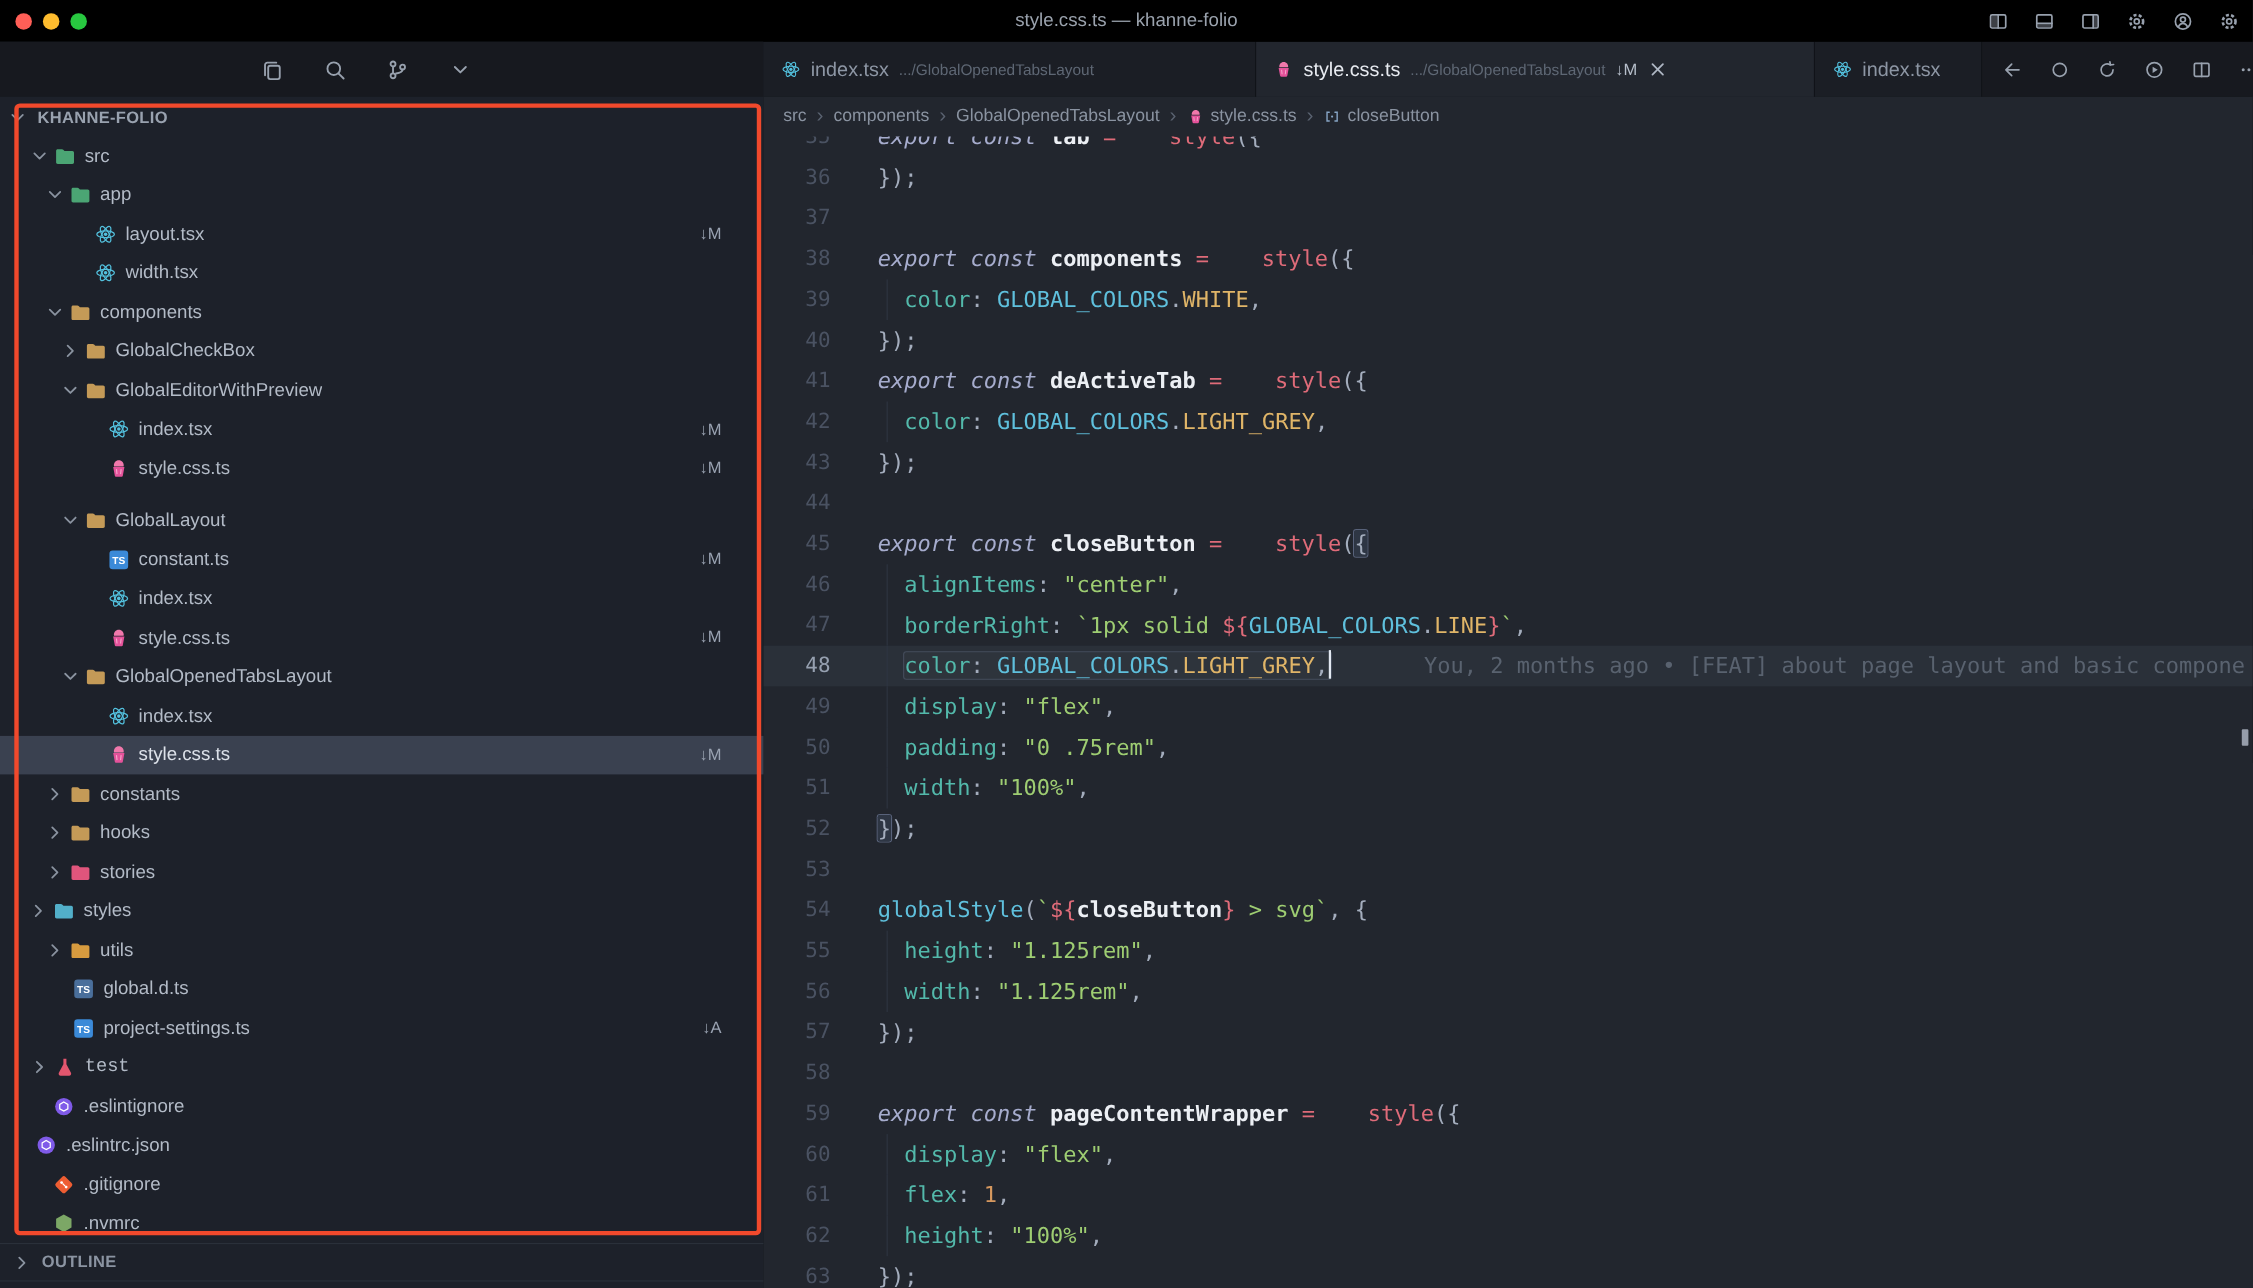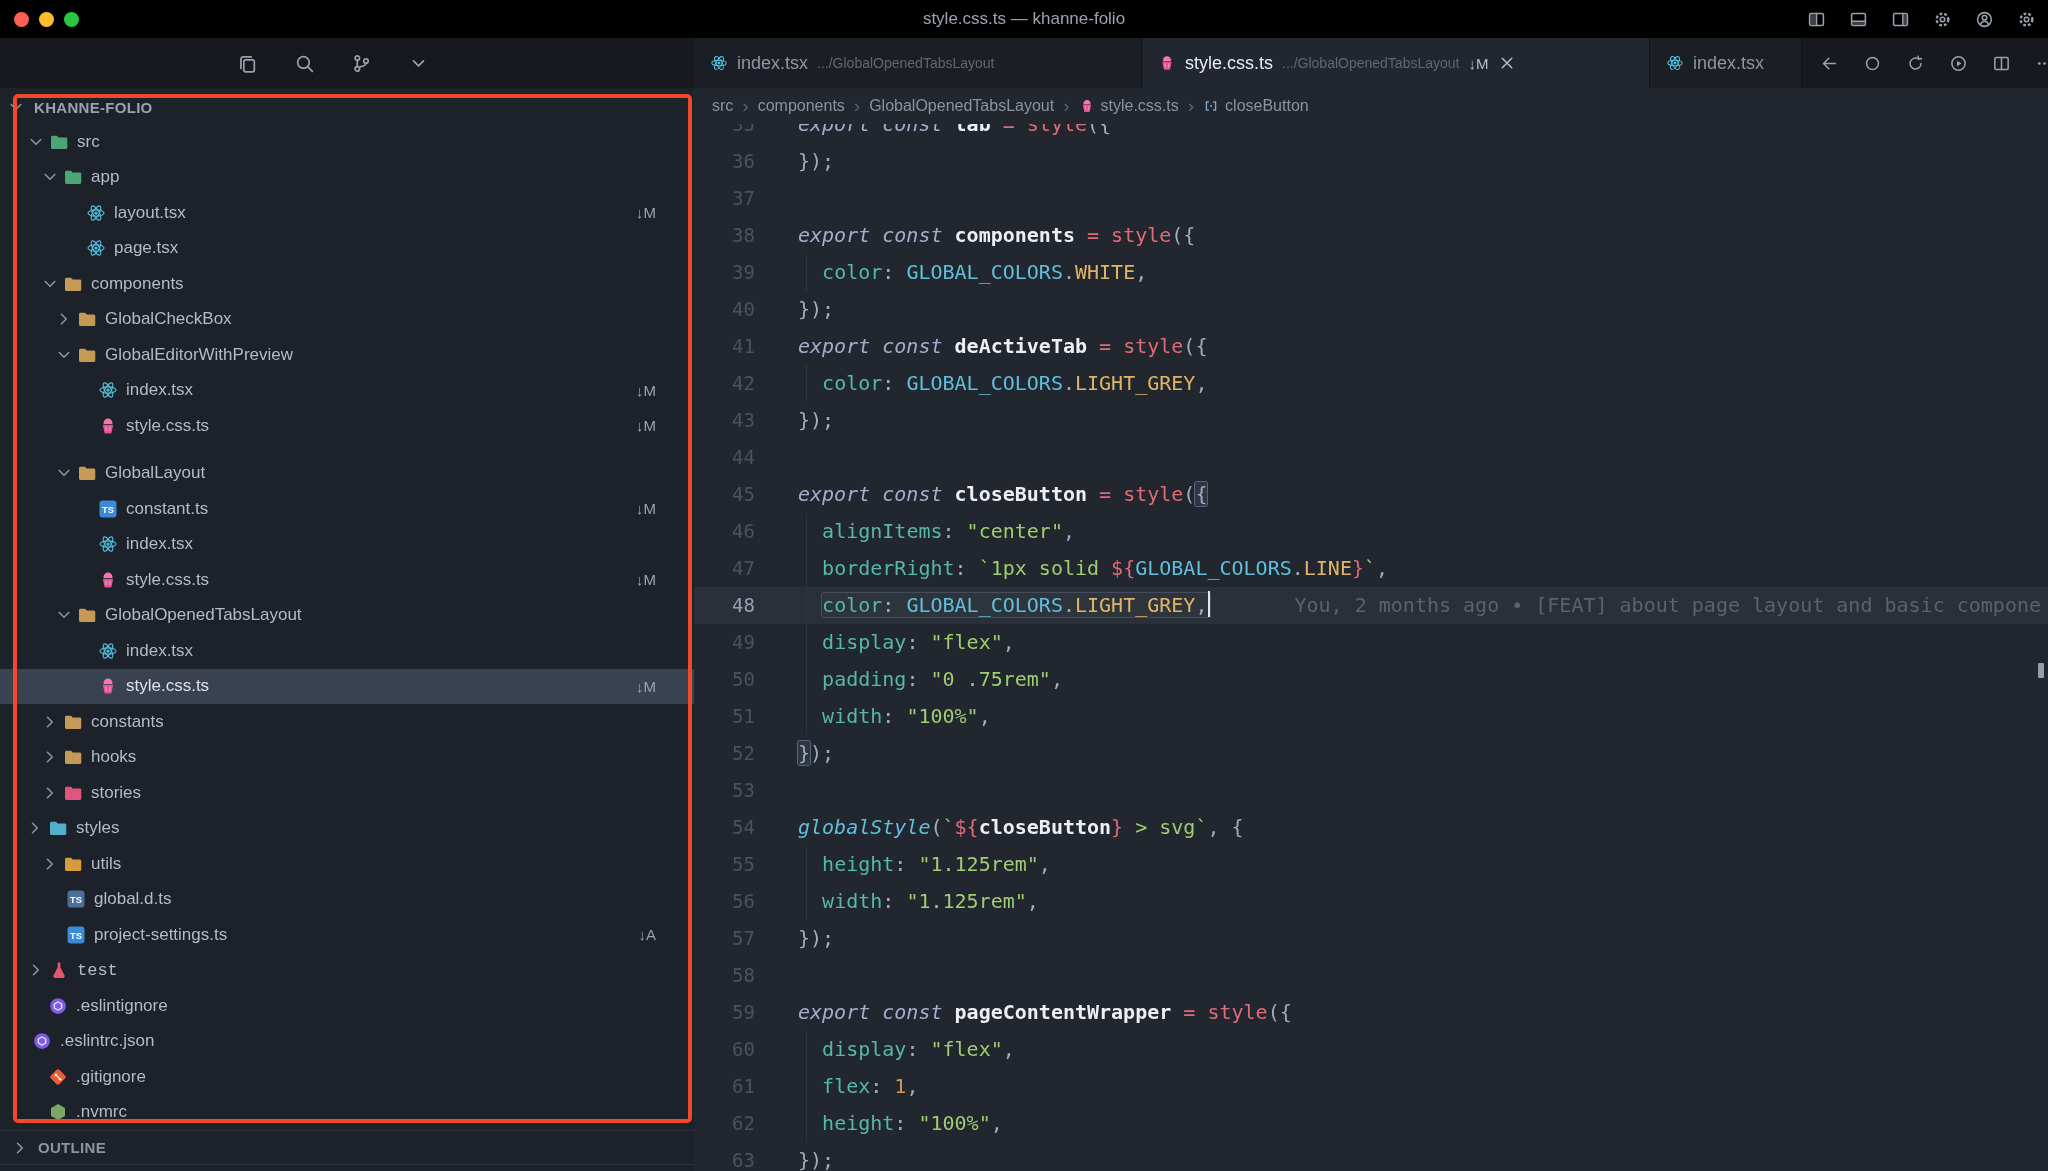--- a/index.html
+++ b/index.html
@@ -66,22 +66,22 @@
   .code-line { height:37px; line-height:37px; display:flex; white-space:pre; position:relative; }
   .code-line.cur { background:#2A3039; }
   .ln { width:61px; flex:none; text-align:right; color:#4A5262; font-size:19px; }
   .cur .ln { color:#96A0B0; }
   .lc { padding-left:43px; position:relative; flex:1; min-width:0; }
   .guide { position:absolute; left:51px; top:0; bottom:0; border-left:1px solid #2E3542; }
 
   .tk-kw { color:#A6ACCD; font-style:italic; }
   .tk-vr { color:#ECEFF4; font-weight:600; }
   .tk-op { color:#DF6B79; }
-  .tk-fnp { color:#DF6B79; }
-  .tk-fnc { color:#5FC0DD;font-style:italic; }
+  .tk-fnp { color:#DF6B79;margin-left:36px; }
+  .tk-fnc { color:#5FC0DD; }
   .tk-pr { color:#53B9AB; }
   .tk-id { color:#5FC0DD; }
   .tk-mb { color:#E0B568; }
   .tk-st { color:#9ECD72; }
   .tk-tp { color:#DF6B79; }
   .tk-nu { color:#D6985F; }
   .tk-pn { color:#A4ADBD; }
   .tk-ws { }
   .tk-bh { color:#A4ADBD; box-shadow:0 0 0 1px #58627A; background:#2E3644; border-radius:2px; }
 
@@ -233,21 +233,21 @@
           <span class="ficon">
             <svg viewBox="0 0 16 16" xmlns="http://www.w3.org/2000/svg" fill="none">
               <g stroke="#53C1DE" stroke-width=".9">
                 <ellipse cx="8" cy="8" rx="6.4" ry="2.5"></ellipse>
                 <ellipse cx="8" cy="8" rx="6.4" ry="2.5" transform="rotate(60 8 8)"></ellipse>
                 <ellipse cx="8" cy="8" rx="6.4" ry="2.5" transform="rotate(120 8 8)"></ellipse>
               </g>
               <circle cx="8" cy="8" r="1.3" fill="#53C1DE"></circle>
             </svg>
           </span>
-          <span class="flabel">page.tsx</span>
+          <span class="flabel">width.tsx</span>
         </div>
         <div class="tree-row" style="padding-left: 40px;">
           <span class="twisty">
             <svg viewBox="0 0 16 16" xmlns="http://www.w3.org/2000/svg" fill="none">
               <path d="M4.2 6l3.8 3.8L11.8 6" stroke="currentColor" stroke-width="1.3" stroke-linecap="round" stroke-linejoin="round" fill="none"></path>
             </svg>
           </span>
           <span class="ficon">
             <svg viewBox="0 0 16 16" xmlns="http://www.w3.org/2000/svg" fill="none">
               <path d="M1.6 4.2c0-.7.5-1.2 1.2-1.2h3.1c.35 0 .68.14.92.38l.9.92h5.7c.7 0 1.2.55 1.2 1.2v6.9c0 .7-.5 1.2-1.2 1.2H2.8c-.7 0-1.2-.5-1.2-1.2z" fill="#C49A57"></path>

